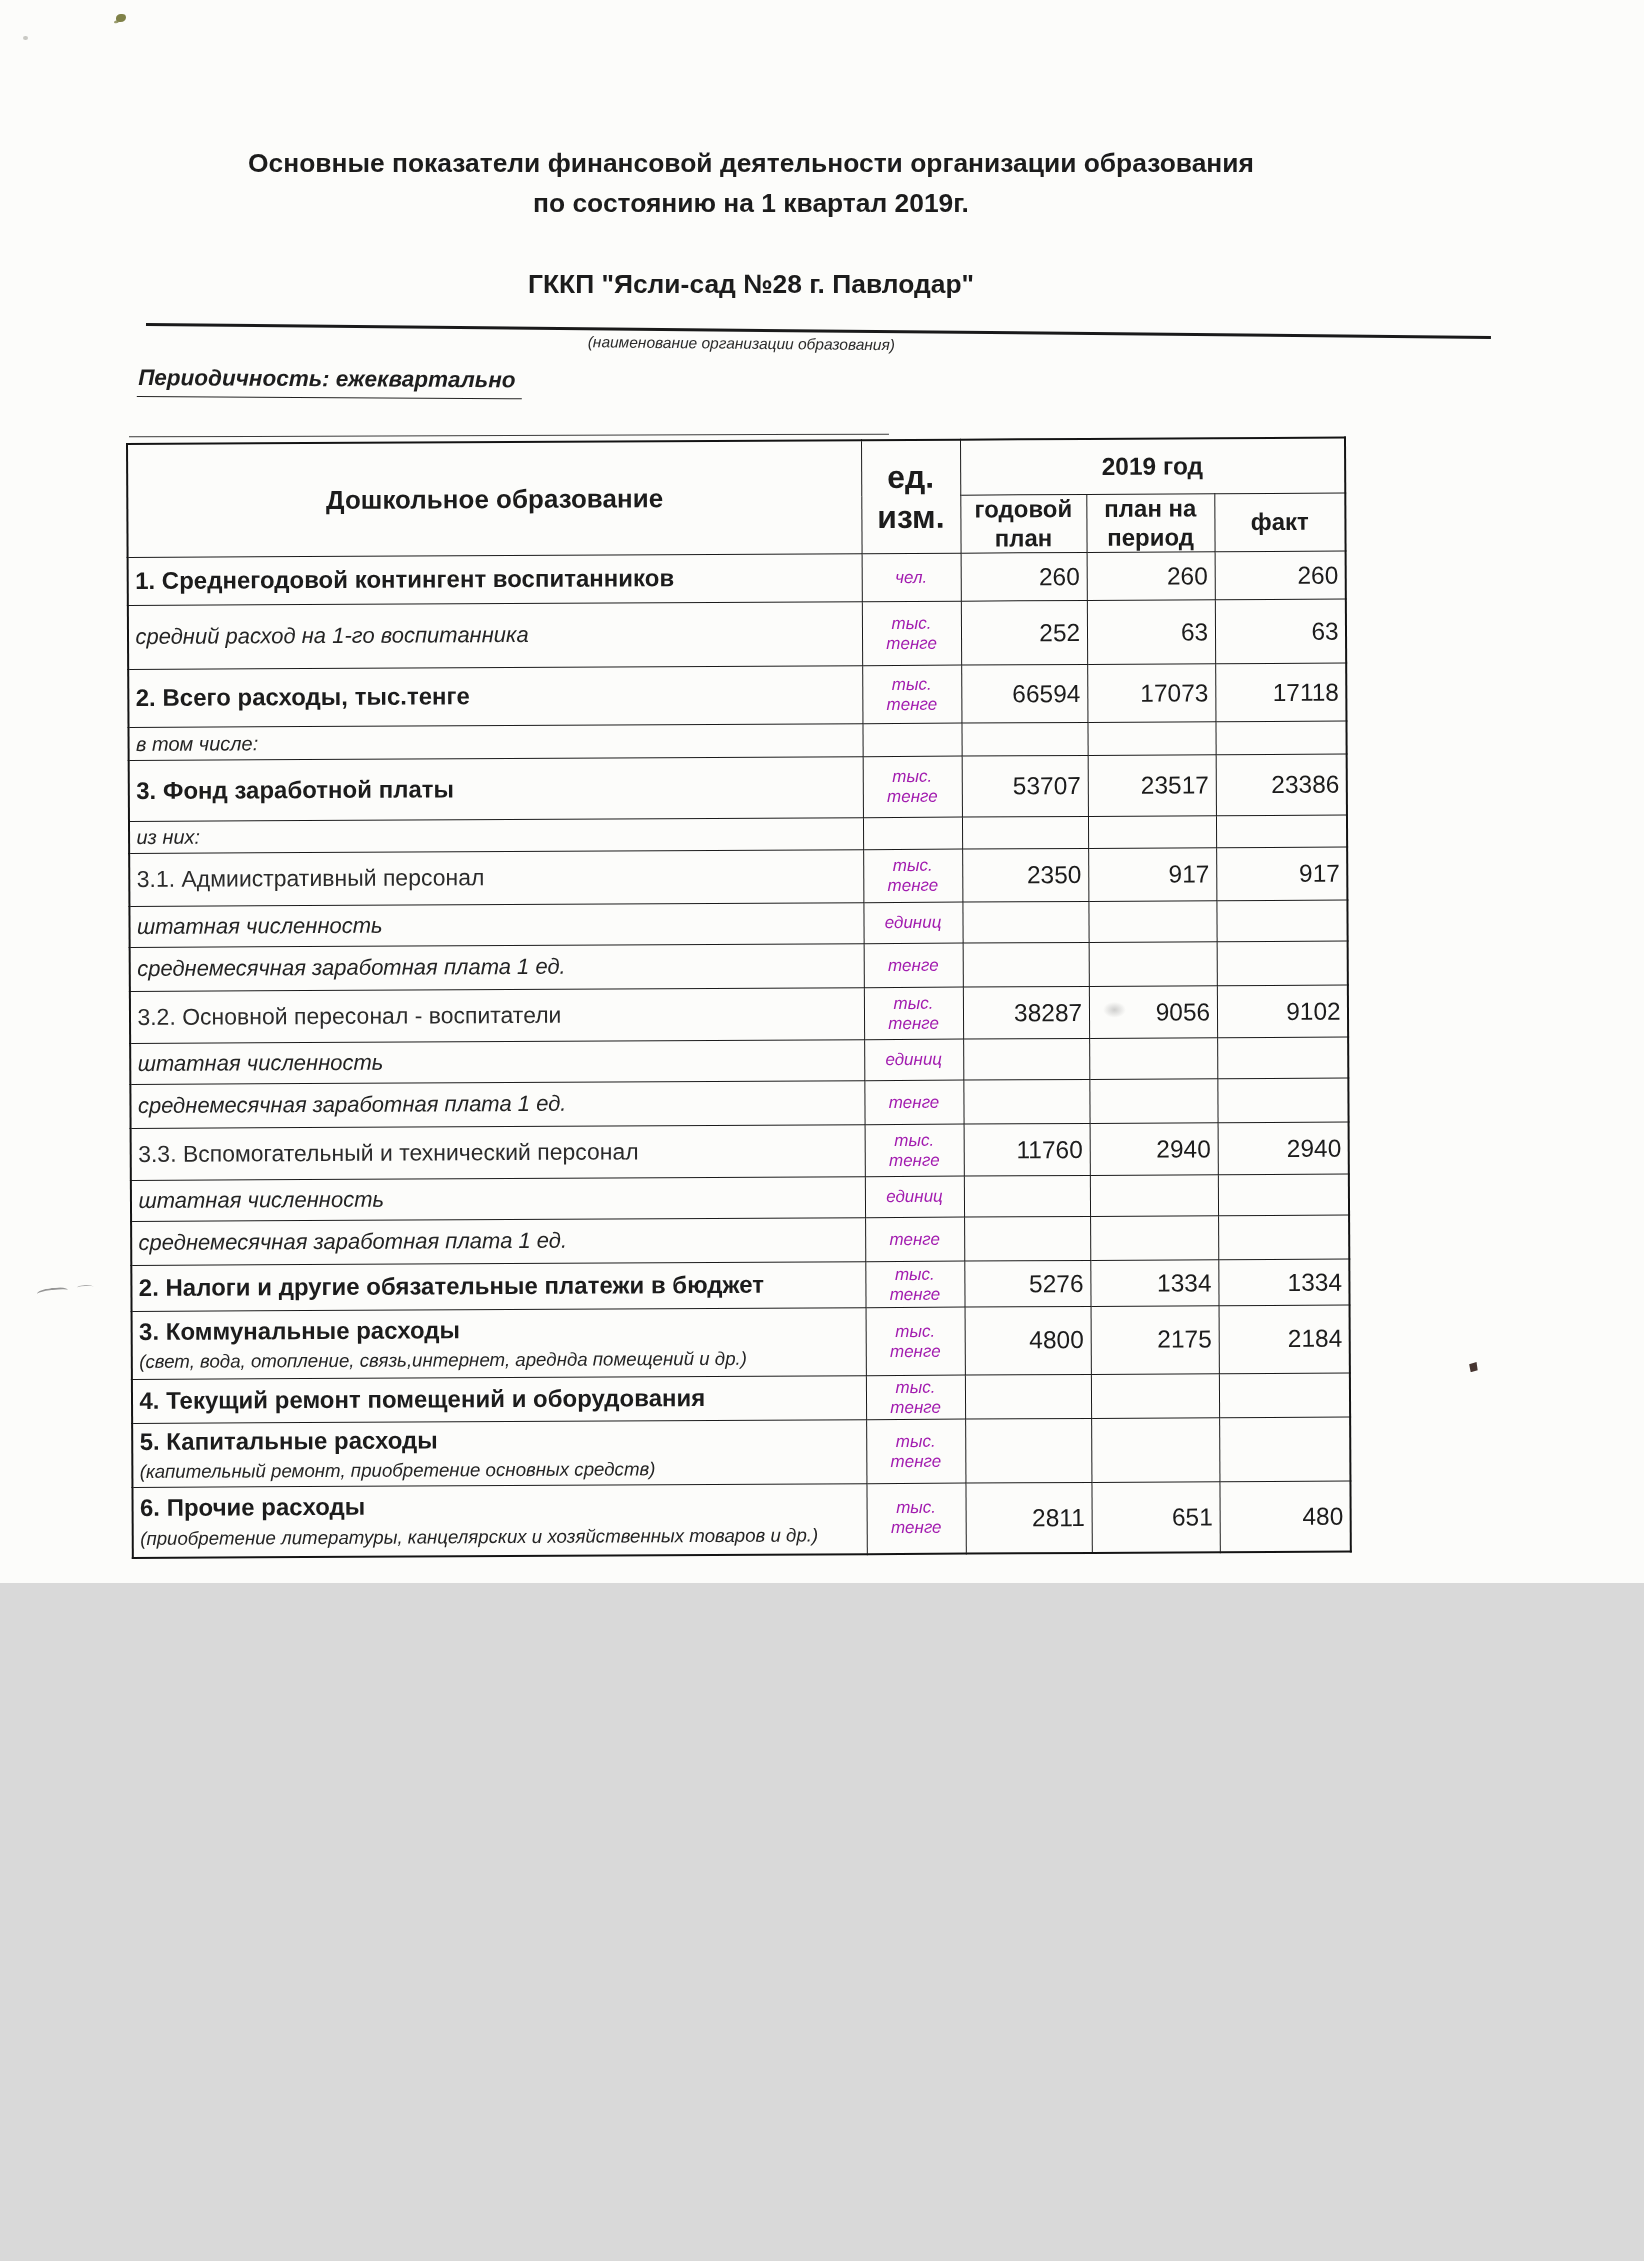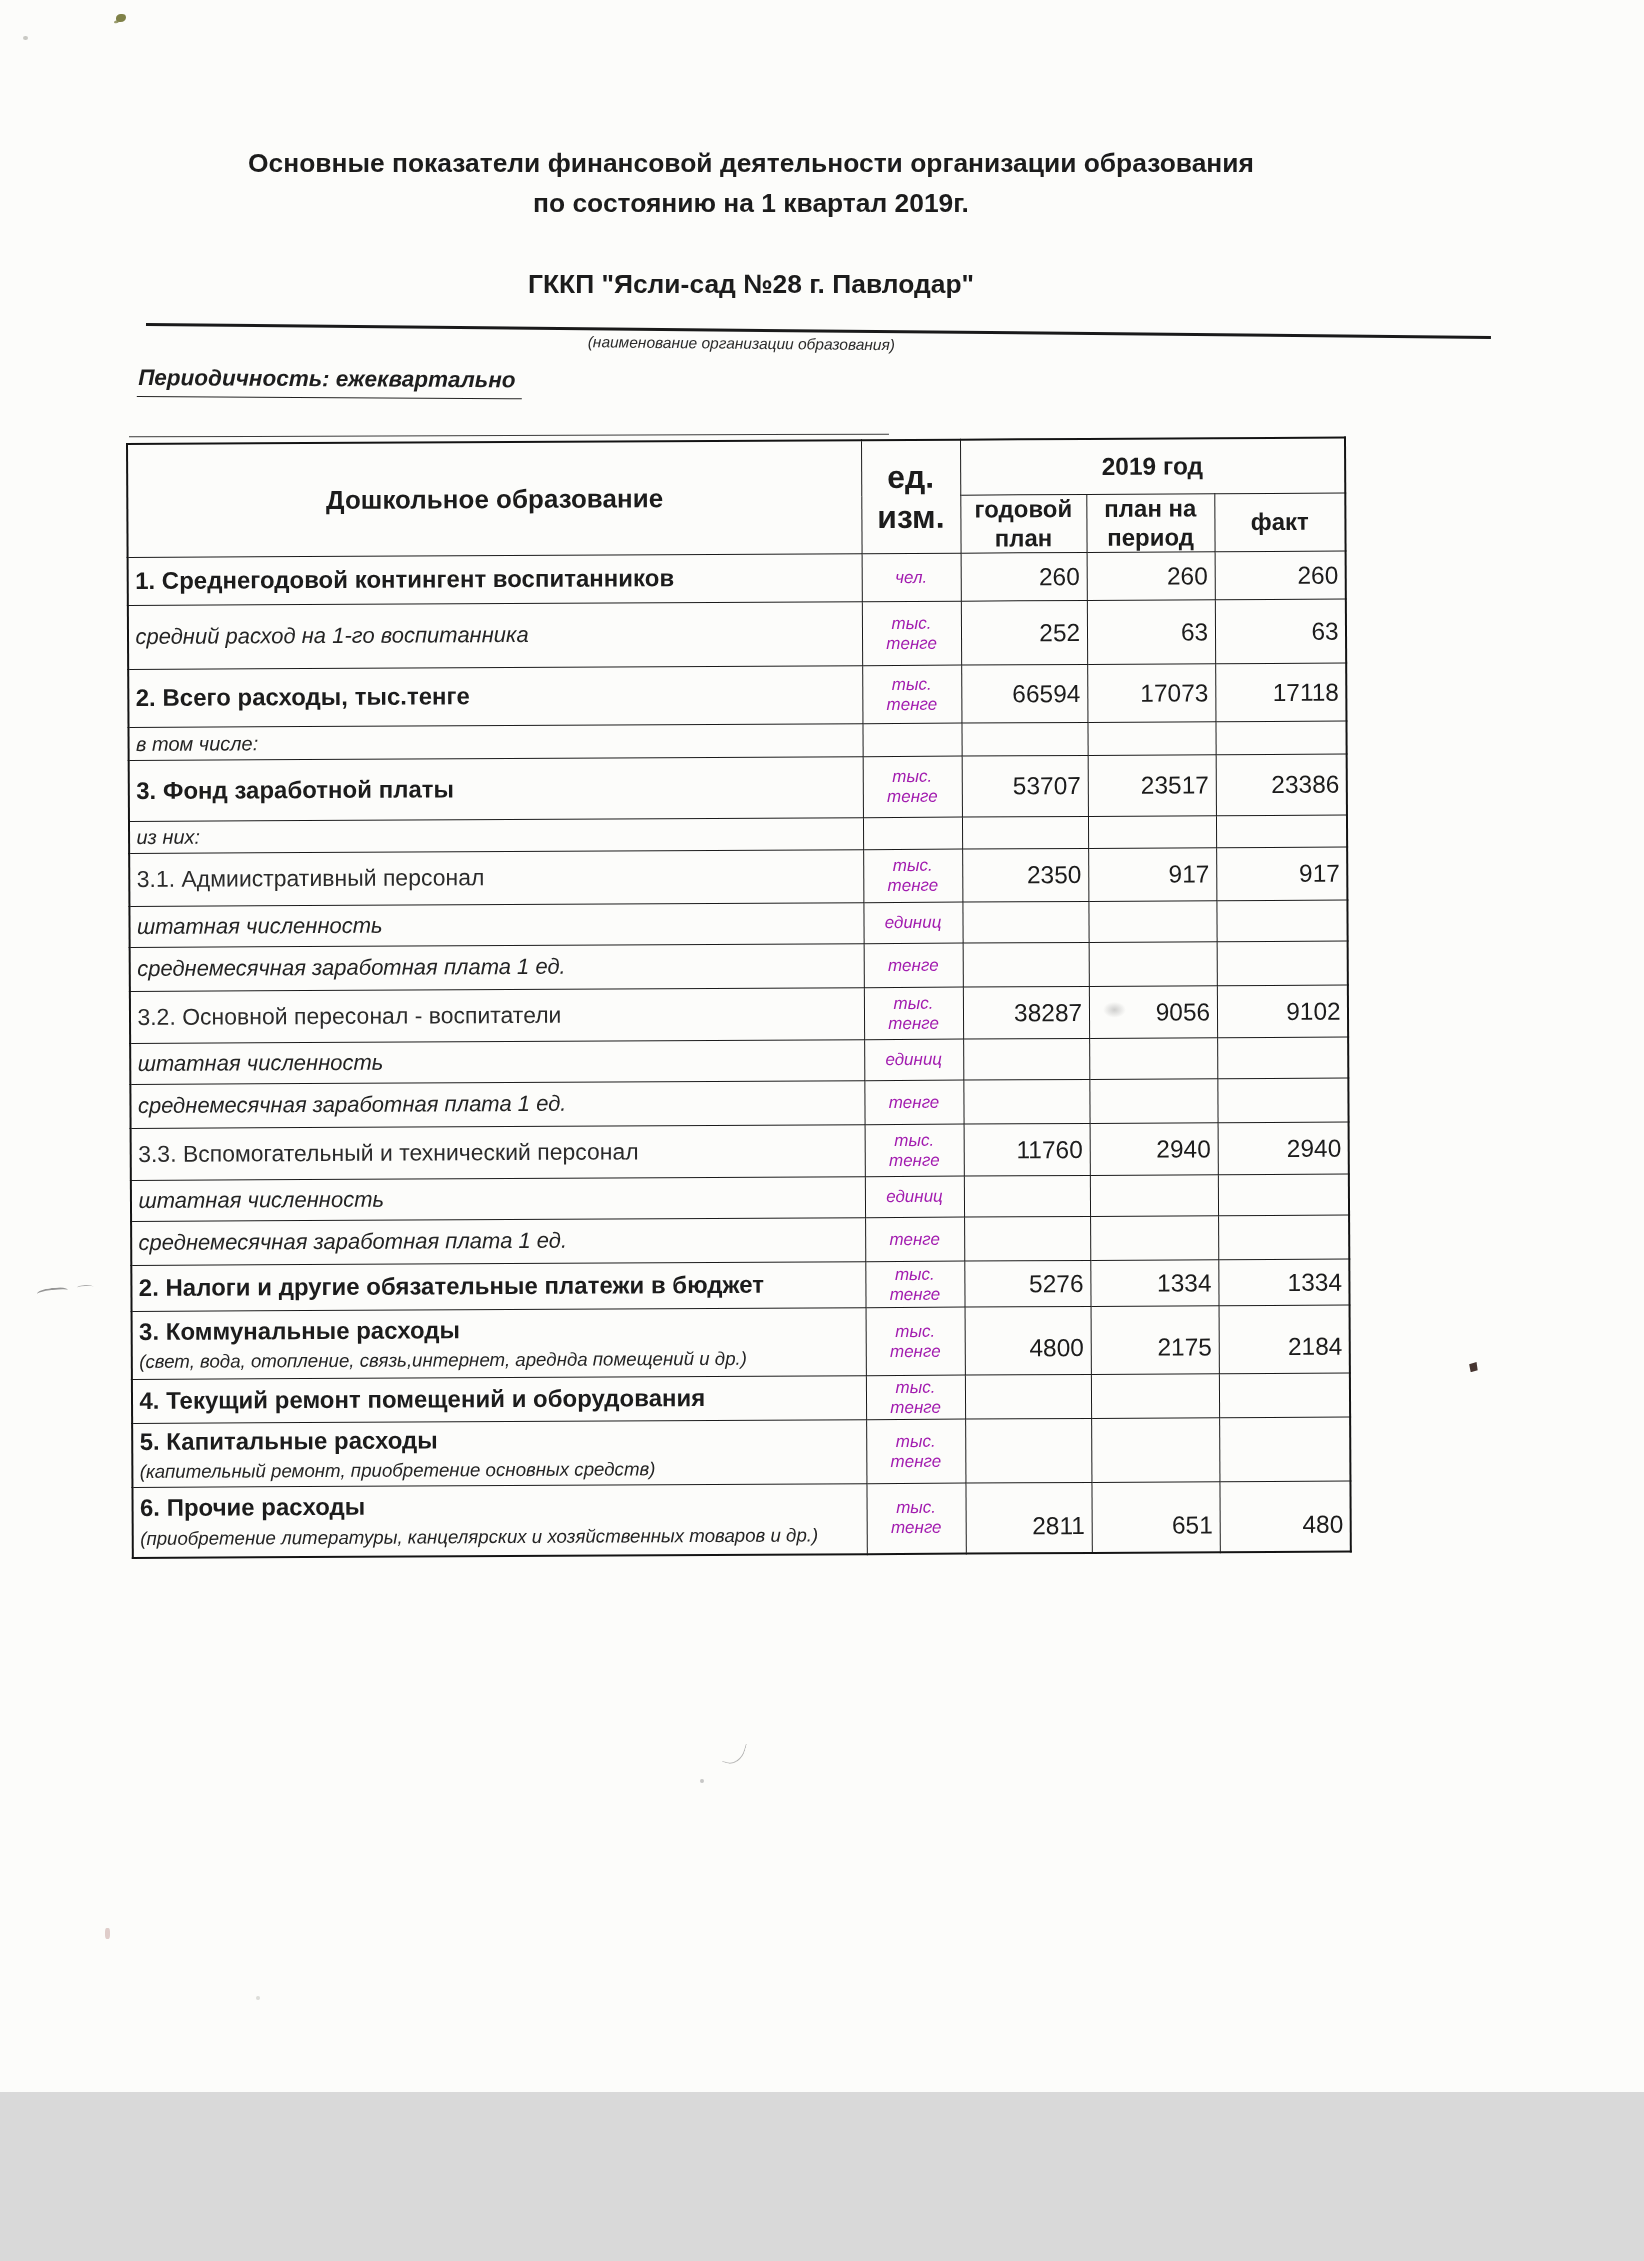--- a/index.html
+++ b/index.html
@@ -1,17 +1,17 @@
 <!DOCTYPE html>
 <html style="font-size:10.3px"><head>
 <meta charset="utf-8">
 <style>
   html,body{margin:0;padding:0;background:#d9d9d9;}
   .sheet{
-    position:relative;width:1644px;height:2092px;margin:0 auto;
+    position:relative;width:1644px;height:1583px;margin:0 auto;
     background:#fcfcfa;overflow:hidden;
     font-family:"Liberation Sans", sans-serif;color:#1c1c1c;
   }
   
   .titles{
     position:absolute;left:155px;top:144px;width:1192px;
     text-align:center;font-weight:700;font-size:26.4px;line-height:1.5;
   }
   .org{
     position:absolute;left:155px;top:269px;width:1192px;
@@ -51,21 +51,21 @@
   td.cl{text-align:left;padding:2.6px 5.2px 2.6px 6.4px;vertical-align:middle;}
   .lb{display:block;line-height:1.12;}
   tr.rb .lb{font-weight:700;font-size:24px;}
   tr.rp .lb{font-size:23px;color:#2b2b2b;}
   tr.ri .lb{font-style:italic;font-size:22px;color:#242424;}
   tr.rn .lb{font-style:italic;font-size:20px;color:#242424;}
   .sub{display:block;font-style:italic;font-weight:400;font-size:18.7px;color:#242424;margin-top:6.4px;line-height:1.1;}
   .sub:empty{display:none;}
   td.cu{font-style:italic;font-size:17px;text-align:center;vertical-align:middle;color:#a21caf;padding:0 2.6px;}
   td.cn{font-size:24.5px;text-align:right;vertical-align:middle;padding-right:6.4px;}
-  tr.tall td.cn{vertical-align:bottom;padding-bottom:12px;}
+  tr.tall td.cn{vertical-align:bottom;padding-bottom:20px;}
   td.sm{position:relative;}
   td.sm::before{ 
     content:"";position:absolute;left:13px;top:30%;width:23px;height:15.5px;
     background:radial-gradient(ellipse at center, rgba(110,110,110,.32), rgba(110,110,110,0) 70%);
   }
   
   .art{position:absolute;pointer-events:none;}
   .a-olive{left:116px;top:14px;width:9.7px;height:8.4px;background:#7f8148;border-radius:55% 45% 60% 40%;
            box-shadow:-4.5px 3.9px 0 -2.6px #9a9c6f;}
   .a-dot1{left:23px;top:36px;width:4.5px;height:3.9px;background:#c9c9c4;border-radius:50%;}

